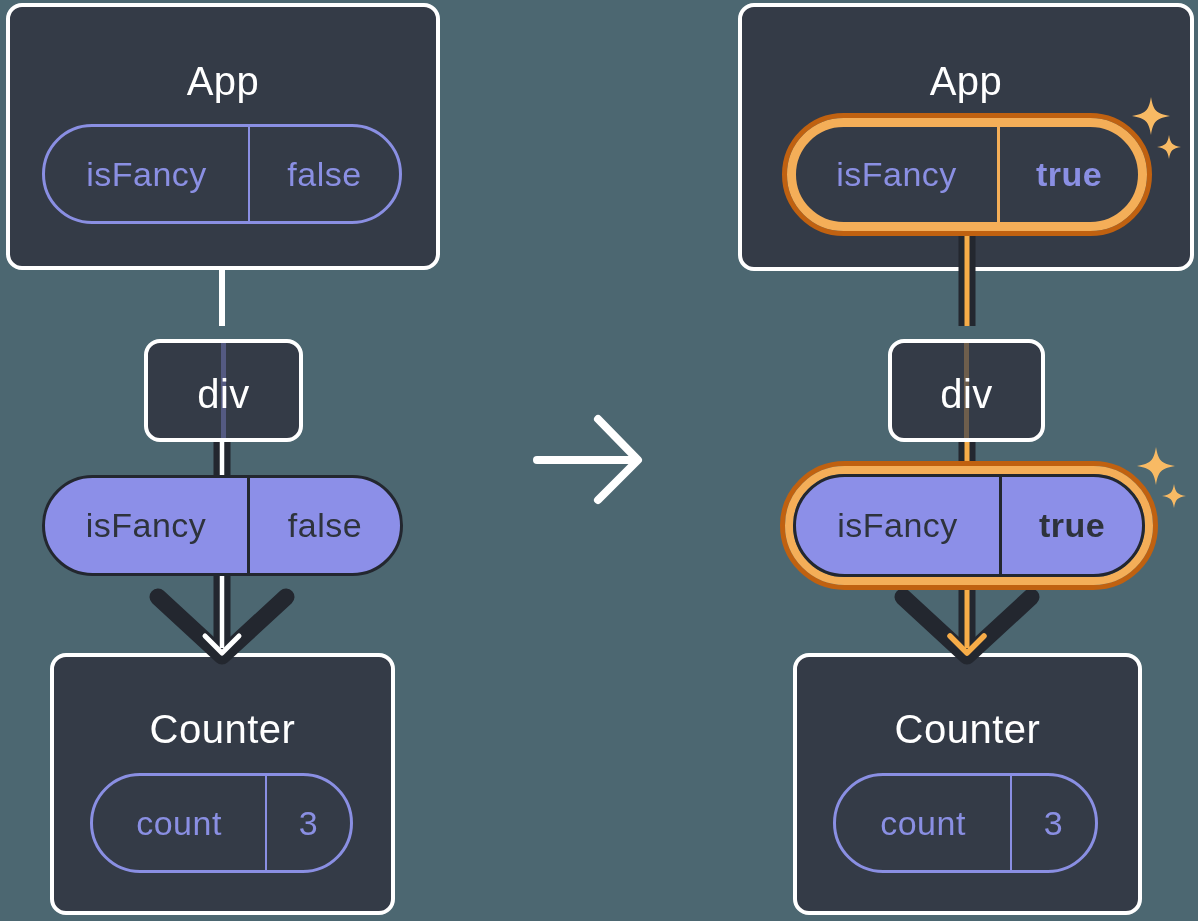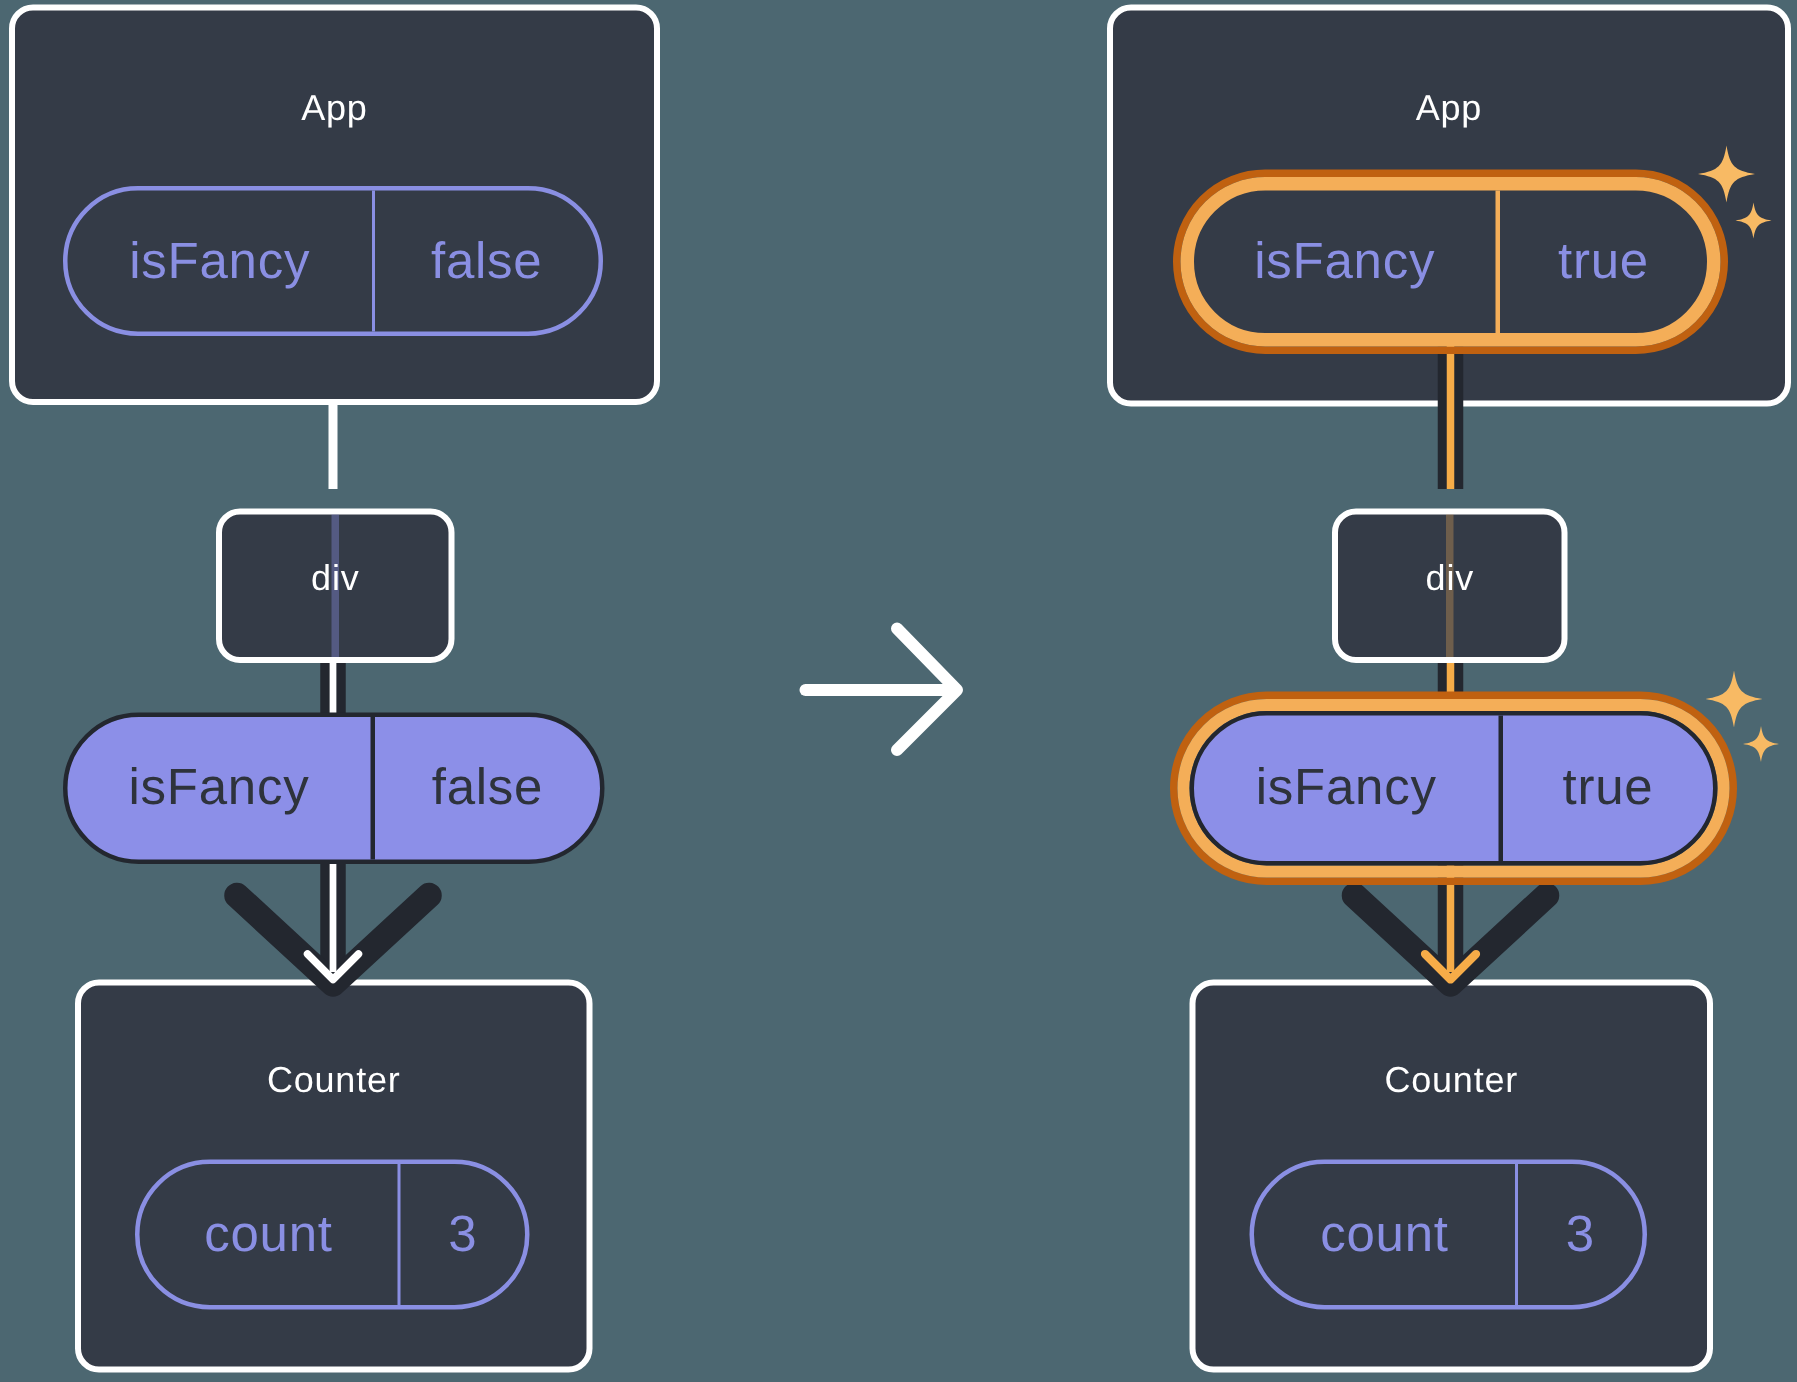--- a/index.html
+++ b/index.html
@@ -16,21 +16,21 @@
     border:4px solid #FFFFFF;
     border-radius:16px;
     box-sizing:border-box;
     z-index:1;
   }
   .node{z-index:3;margin-top:17px;}
   .card-title{
     position:absolute;left:0;right:0;
     text-align:center;
     color:#FFFFFF;
-    font-size:24px;
+    font-size:40px;
     line-height:1;
     letter-spacing:0.5px;
   }
   .flow-svg{
     position:absolute;left:0;top:0;
     z-index:2;
     pointer-events:none;
   }
   .sparkle-svg{
     position:absolute;left:0;top:0;
@@ -87,21 +87,21 @@
     box-sizing:border-box;
     background:#8C8FE8;
     color:#2E333C;
   }
   .glow-inner .cell{
     display:flex;align-items:center;justify-content:center;
     box-sizing:border-box;
   }
   .glow-inner > .cell + .cell{border-left:3px solid #F4AE58;}
   .inner-pill .cell + .cell{border-left:3px solid #23272F;}
-  .bold-val{font-weight:400;text-align:center;}
+  .bold-val{font-weight:700;text-align:center;}
   .div-stripe{
     position:absolute;top:0;bottom:0;left:50%;
     width:5px;margin-left:-2.5px;
   }
   .stripe-purple{background:rgba(138,143,227,0.38);}
   .stripe-orange{background:rgba(244,174,88,0.30);}
 </style>
 </head>
 <body>
 

